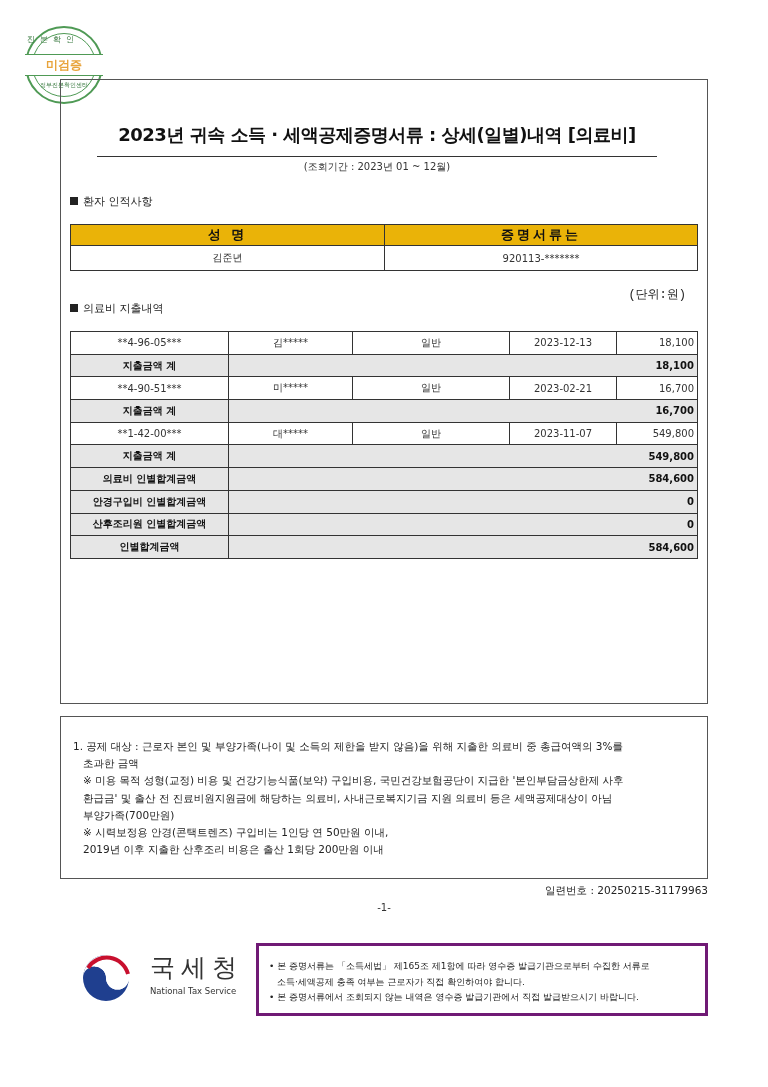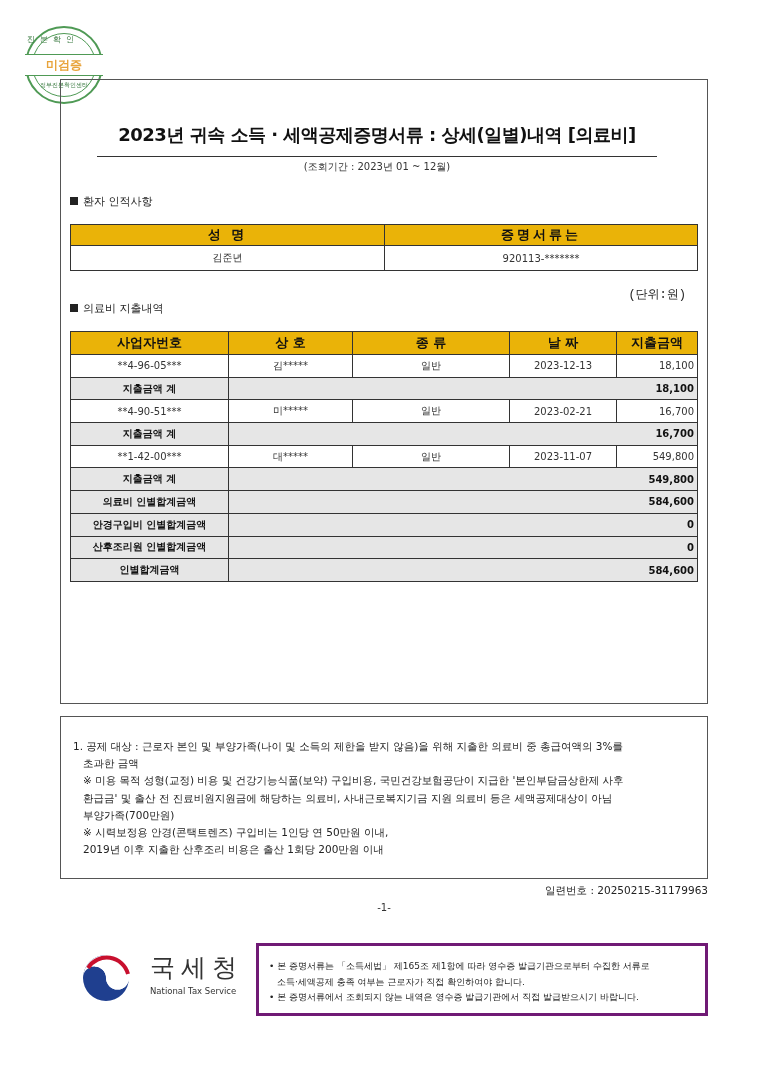--- a/index.html
+++ b/index.html
@@ -138,27 +138,20 @@
 
 <table class="expense-table">
   <colgroup>
     <col style="width:158px">
       <col style="width:124px">
       <col style="width:157px">
       <col style="width:107px">
       <col style="width:81px">
   </colgroup>
   <tbody>
-      <tr>
-    <th>사업자번호</th>
-    <th>상 호</th>
-    <th>종 류</th>
-    <th>날 짜</th>
-    <th>지출금액</th>
-  </tr>
 
   <tr>
     <td>**4-96-05***</td>
     <td>김*****</td>
     <td>일반</td>
     <td>2023-12-13</td>
     <td class="amt">18,100</td>
   </tr>
   <tr class="sum">
     <td>지출금액 계</td>

